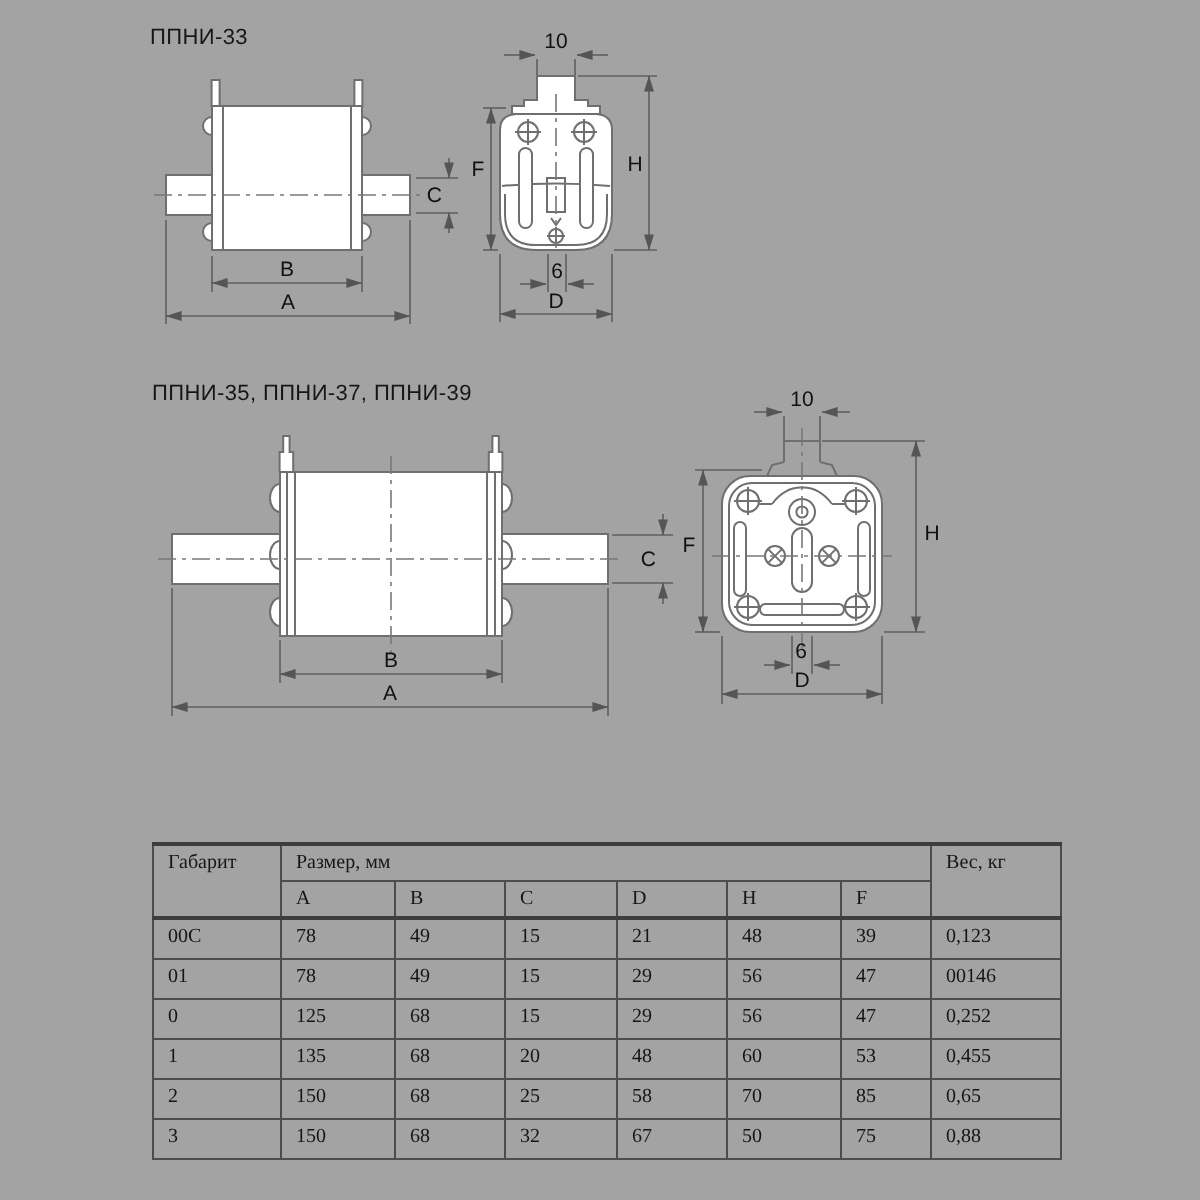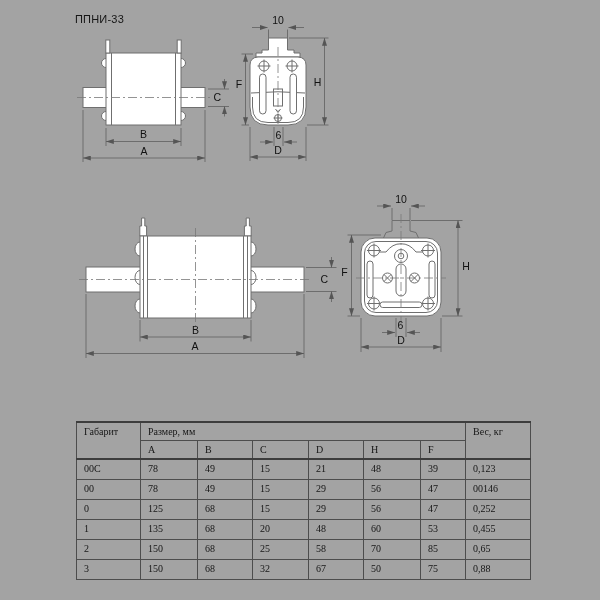--- a/index.html
+++ b/index.html
@@ -100,20 +100,21 @@
     <line class="dim" x1="283" y1="127" x2="283" y2="146"></line>
     <line class="dim" x1="260" y1="142" x2="273" y2="142" marker-end="url(#arr)"></line>
     <line class="dim" x1="297" y1="142" x2="284" y2="142" marker-end="url(#arr)"></line>
     <text class="lbl" x="278.5" y="139" text-anchor="middle">6</text>
     <line class="dim" x1="250" y1="127" x2="250" y2="161"></line>
     <line class="dim" x1="306" y1="127" x2="306" y2="161"></line>
     <line class="dim" x1="250" y1="157" x2="306" y2="157" marker-start="url(#arr)" marker-end="url(#arr)"></line>
     <text class="lbl" x="278" y="154" text-anchor="middle">D</text>
   </svg>
 
+  <div class="fig-title" style="left:76px;top:191px;">ППНИ-35, ППНИ-37, ППНИ-39</div>
 
   <svg style="left:58px;top:205px;" width="292" height="160" viewBox="58 205 292 160">
     <path class="fw" d="M139.8,236 L139.8,226 L141.6,226 L141.6,218 L144.8,218 L144.8,226 L146.6,226 L146.6,236 Z"></path>
     <path class="fw" d="M244.4,236 L244.4,226 L246.2,226 L246.2,218 L249.4,218 L249.4,226 L251.2,226 L251.2,236 Z"></path>
     <rect class="fw" x="86" y="267" width="218" height="25"></rect>
     <ellipse class="fw" cx="140" cy="249" rx="5" ry="7"></ellipse>
       <ellipse class="fw" cx="140" cy="277.5" rx="5" ry="7"></ellipse>
     <ellipse class="fw" cx="140" cy="306" rx="5" ry="7"></ellipse>
       <ellipse class="fw" cx="251" cy="249" rx="5" ry="7"></ellipse>
     <ellipse class="fw" cx="251" cy="277.5" rx="5" ry="7"></ellipse>
@@ -231,21 +232,21 @@
         <td>00C</td>
         <td>78</td>
         <td>49</td>
         <td>15</td>
         <td>21</td>
         <td>48</td>
         <td>39</td>
         <td>0,123</td>
       </tr>
       <tr>
-        <td>00</td>
+        <td>01</td>
         <td>78</td>
         <td>49</td>
         <td>15</td>
         <td>29</td>
         <td>56</td>
         <td>47</td>
         <td>00146</td>
       </tr>
       <tr>
         <td>0</td>

